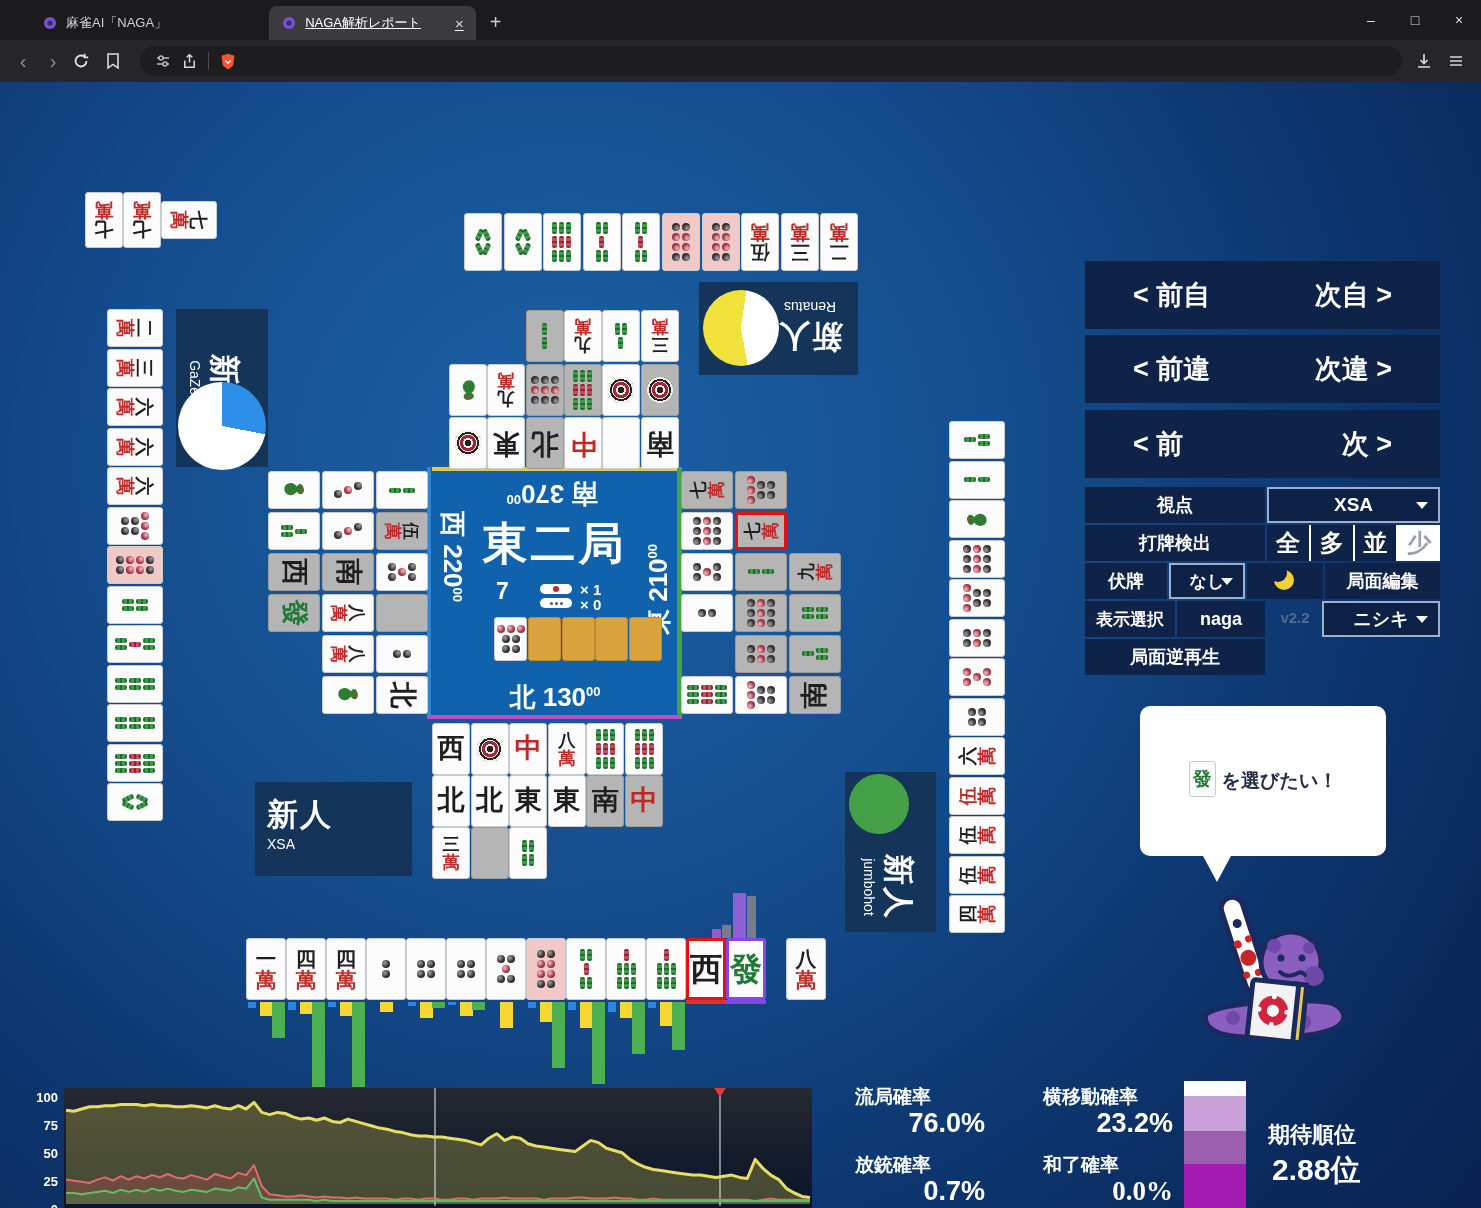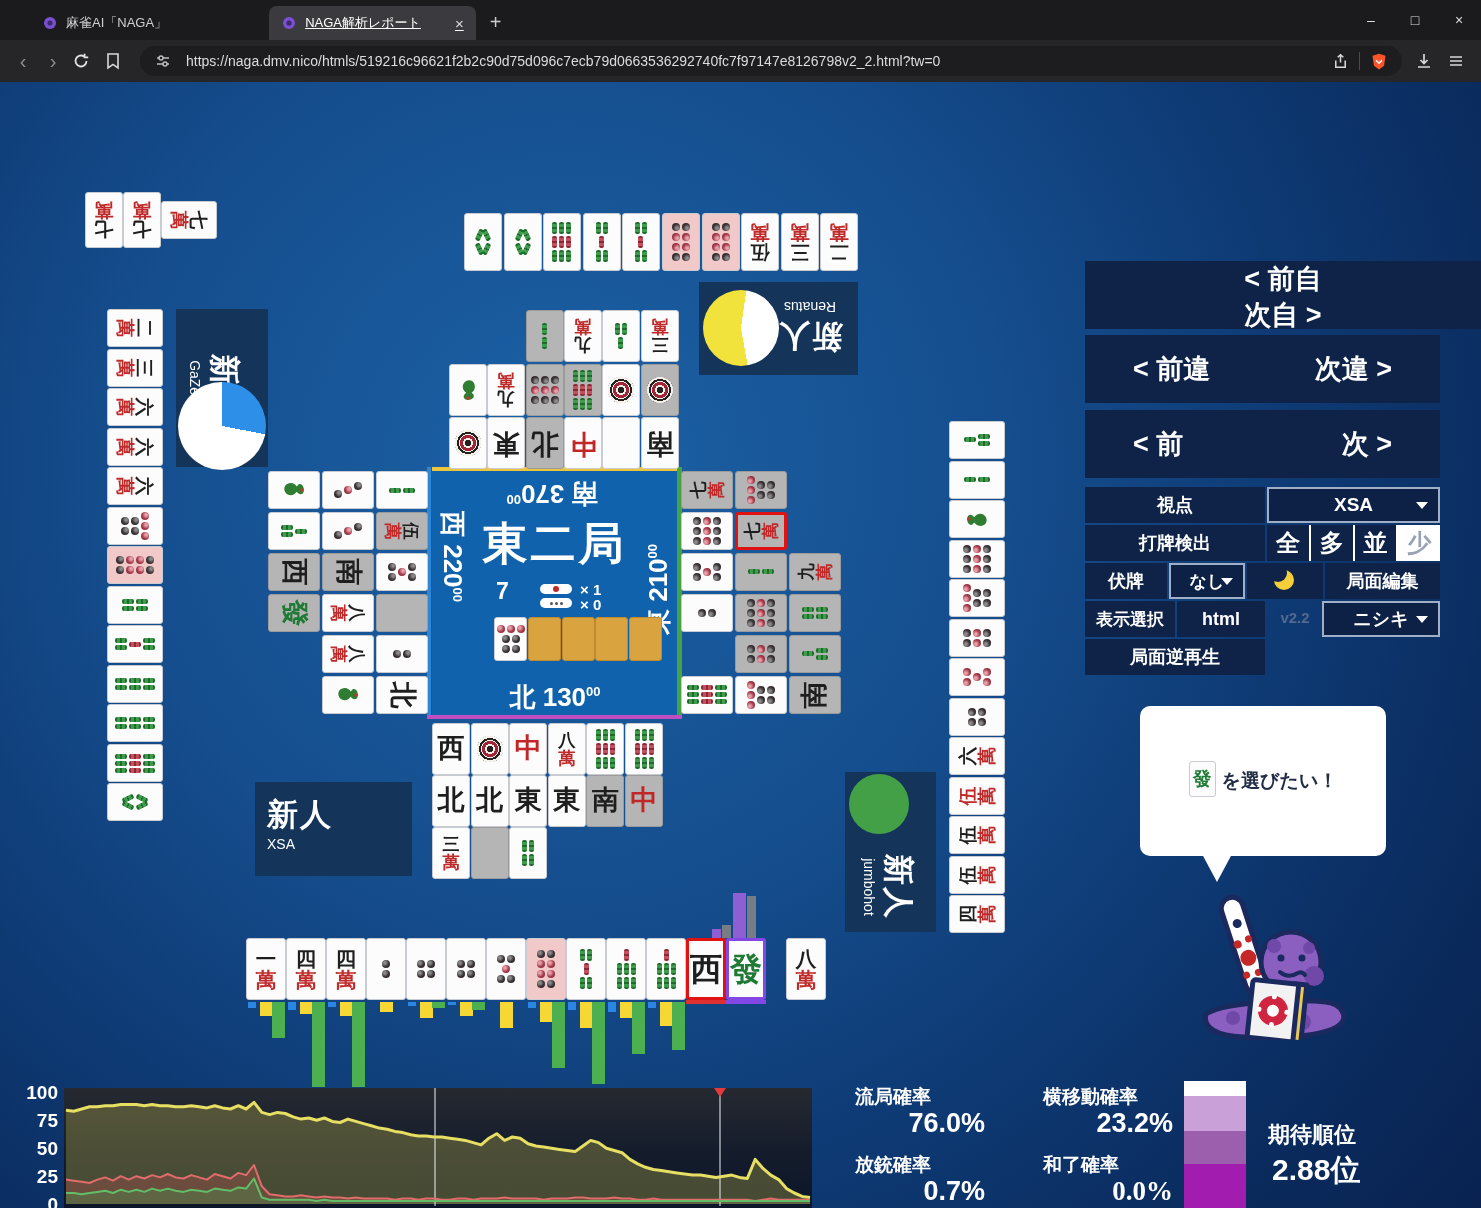--- a/index.html
+++ b/index.html
@@ -62,21 +62,21 @@
   
   .bubble{position:absolute;background:#fff;border-radius:10px;display:flex;align-items:center;justify-content:center;gap:6px;}
   .bubbletail{position:absolute;width:0;height:0;border-left:15px solid transparent;border-right:15px solid transparent;border-top:28px solid #fff;}
   .bubbletxt{color:#222c46;font-size:19px;font-weight:bold;}
   
   .slabel{position:absolute;color:#fff;font-size:19px;font-weight:bold;}
   .svalue{position:absolute;color:#fff;font-size:27px;font-weight:bold;text-align:right;width:130px;}
   #rankbar{position:absolute;left:1184px;top:999px;width:62px;height:136px;display:flex;flex-direction:column;}
   
   #chartbg{position:absolute;left:64px;top:1006px;width:748px;height:120px;background:linear-gradient(180deg,#262930 0%,#141c2c 55%,#0c1628 100%);}
-  .ytick{position:absolute;color:#fff;font-size:19px;font-weight:bold;width:40px;text-align:right;}
+  .ytick{position:absolute;color:#fff;font-size:13px;font-weight:bold;width:40px;text-align:right;margin-top:8px;}
   .moon{position:relative;width:22px;height:22px;}
   .moon .m1{position:absolute;left:0;top:0;width:20px;height:20px;border-radius:50%;background:#f5cf3a;}
   .moon .m2{position:absolute;left:-5px;top:-6px;width:18px;height:18px;border-radius:50%;background:#0e2347;}
   .seg{display:flex;position:absolute;box-sizing:border-box;}
   .seg .cell{flex:1;display:flex;align-items:center;justify-content:center;color:#fff;font-size:24px;font-weight:bold;border-right:2px solid #fff;background:#0e2347;}
   .seg .cell:last-child{border-right:none;}
   .seg .cell.sel{background:#fff;color:#97a1b3;}
 </style>
 </head>
 <body>
@@ -132,21 +132,20 @@
       </span>
   </div>
   <div id="urlpill">
     <span class="tbico">
         <svg width="16" height="16" viewBox="0 0 16 16">
           <path d="M2 5h12M2 11h12" stroke="#bdbdbd" stroke-width="1.5"></path>
           <circle cx="6" cy="5" r="2" fill="#1d1d1f" stroke="#bdbdbd" stroke-width="1.5"></circle>
           <circle cx="10" cy="11" r="2" fill="#1d1d1f" stroke="#bdbdbd" stroke-width="1.5"></circle>
         </svg>
       </span>
-    <span id="urltext">https://naga.dmv.nico/htmls/519216c96621f2b2c90d75d096c7ecb79d0663536292740fc7f97147e8126798v2_2.html?tw=0</span>
     <span class="tbico">
         <svg width="17" height="17" viewBox="0 0 18 18">
           <path d="M9 2v8M6 4.5L9 1.8l3 2.7" fill="none" stroke="#d9d9d9" stroke-width="1.6"></path>
           <path d="M4 8v7h10V8" fill="none" stroke="#d9d9d9" stroke-width="1.6"></path>
         </svg>
       </span>
     <span class="vdiv"></span>
     <span class="tbico">
         <svg width="18" height="19" viewBox="0 0 20 20">
           <path d="M10 1.5l7.2 2-1.6 11.3L10 19l-5.6-4.2L2.8 3.5z" fill="#fb542b"></path>
@@ -228,21 +227,21 @@
         <span class="chev"></span>
       </div>
     <div class="navybox" style="left:1247px;top:481px;width:76px;height:36px;">
         <span class="moon">
           <span class="m1"></span>
           <span class="m2"></span>
         </span>
       </div>
     <div class="navybox" style="left:1325px;top:481px;width:115px;height:36px;font-size:18px;">局面編集</div>
     <div class="navybox" style="left:1085px;top:519px;width:90px;height:36px;font-size:17px;">表示選択</div>
-    <div class="navybox" style="left:1177px;top:519px;width:88px;height:36px;font-size:18px;">html</div>
+    <div class="navybox" style="left:1177px;top:519px;width:88px;height:36px;font-size:18px;">naga</div>
     <div style="position:absolute;left:1270px;top:527px;width:50px;color:#51688f;font-size:15px;font-weight:bold;text-align:center;">v2.2</div>
     <div class="selbox" style="left:1322px;top:519px;width:118px;height:36px;font-size:18px;">
         <span>ニシキ</span>
         <span class="chev"></span>
       </div>
     <div class="navybox" style="left:1085px;top:557px;width:180px;height:36px;font-size:18px;">局面逆再生</div>
 
     <div class="bubble" style="left:1140px;top:624px;width:246px;height:150px;">
       <span id="bubble-tile"><div class="tw" style="position: relative; width: 27px; height: 36px; display: inline-block;"><div class="tile" style="width: 27px; height: 36px; left: 0px; top: 0px;">
               <span class="hz gn" style="font-size: 18.72px;">發</span>
@@ -1517,21 +1516,21 @@
       <div class="bar" style="left: 632px; top: 920px; width: 13px; height: 52px; background: rgb(76, 175, 80);"></div>
       <div class="bar" style="left: 648px; top: 920px; width: 8px; height: 6px; background: rgb(43, 134, 227);"></div>
       <div class="bar" style="left: 660px; top: 920px; width: 13px; height: 24px; background: rgb(247, 215, 51);"></div>
       <div class="bar" style="left: 672px; top: 920px; width: 13px; height: 48px; background: rgb(76, 175, 80);"></div>
       <div class="bar" style="left: 712px; top: 847px; width: 9px; height: 9px; background: rgb(141, 95, 211);"></div>
       <div class="bar" style="left: 722px; top: 843px; width: 9px; height: 13px; background: rgb(120, 124, 132);"></div>
       <div class="bar" style="left: 733px; top: 811px; width: 13px; height: 45px; background: rgb(141, 95, 211);"></div>
       <div class="bar" style="left: 747px; top: 814px; width: 9px; height: 42px; background: rgb(120, 124, 132);"></div>
       <div class="bar" style="left: 686px; top: 918px; width: 40px; height: 4px; background: rgb(224, 49, 49);"></div>
       <div class="bar" style="left: 726px; top: 918px; width: 40px; height: 4px; background: rgb(131, 71, 230);"></div>
-      <div class="navybox" style="left: 1085px; top: 178.5px; width: 396px; height: 68px; font-size: 27px; justify-content: space-between; padding: 0px 48px; flex-direction: column;">
+      <div class="navybox" style="left: 1085px; top: 178.5px; width: 355px; height: 68px; font-size: 27px; justify-content: space-between; padding: 0px 48px;">
         <span>&lt; 前自</span>
         <span>次自 &gt;</span>
       </div>
       <div class="navybox" style="left: 1085px; top: 253px; width: 355px; height: 68px; font-size: 27px; justify-content: space-between; padding: 0px 48px;">
         <span>&lt; 前違</span>
         <span>次違 &gt;</span>
       </div>
       <div class="navybox" style="left: 1085px; top: 327.5px; width: 355px; height: 68px; font-size: 27px; justify-content: space-between; padding: 0px 48px;">
         <span>&lt; 前</span>
         <span>次 &gt;</span>

